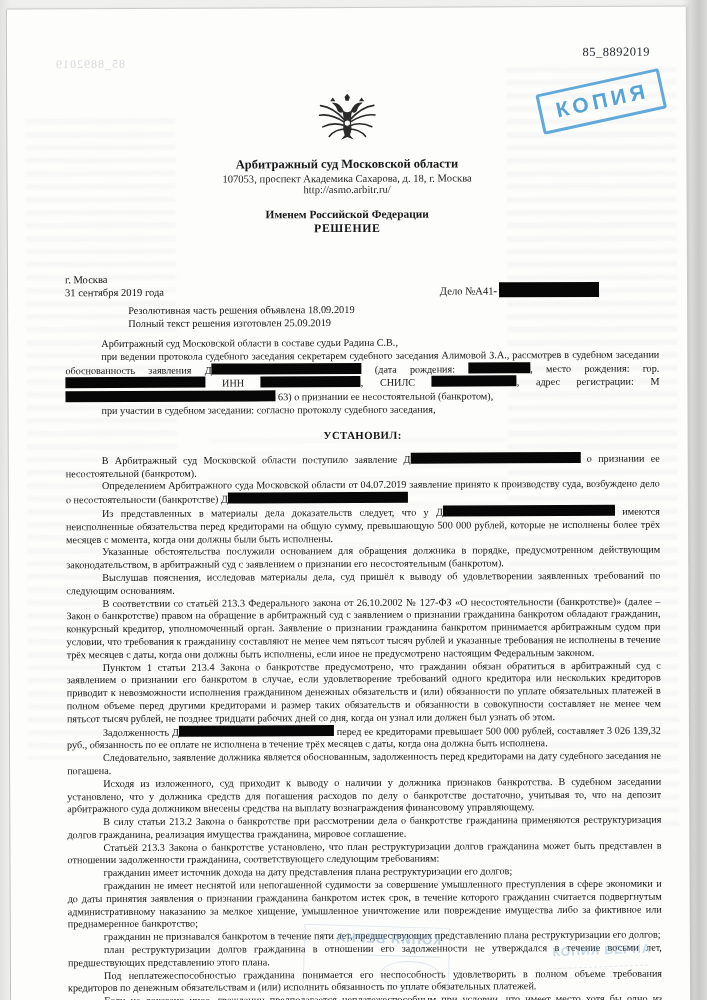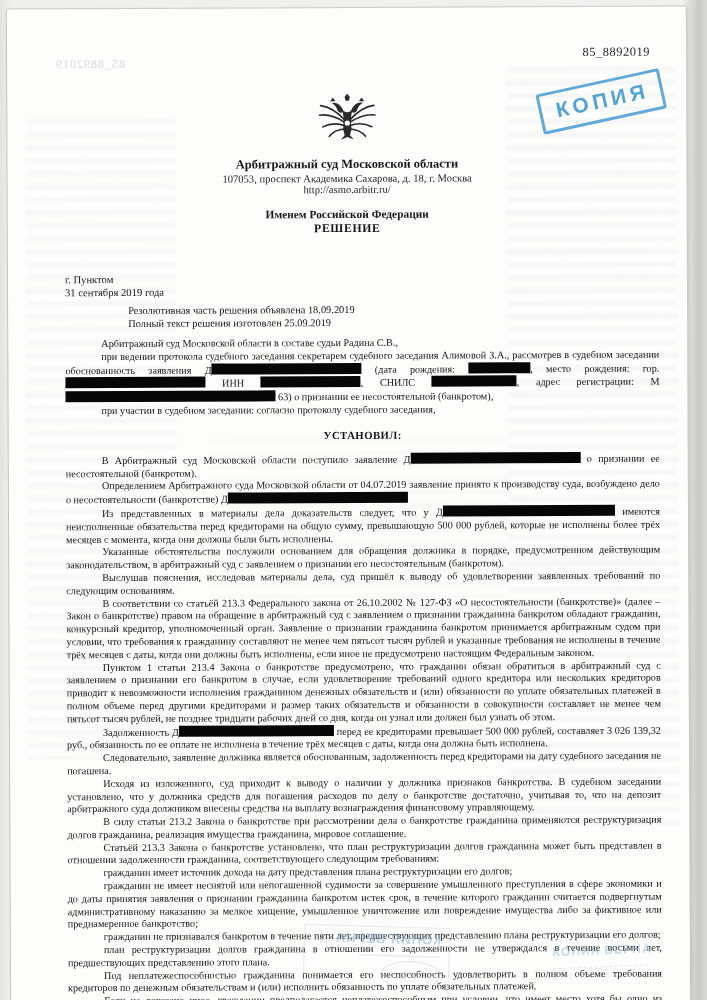--- a/index.html
+++ b/index.html
@@ -106,22 +106,25 @@
 
   <div class="court-name">Арбитражный суд Московской области</div>
   <div class="court-address">107053,  проспект Академика Сахарова, д. 18, г. Москва</div>
   <div class="court-url">http://asmo.arbitr.ru/</div>
   <div class="in-name">Именем Российской Федерации</div>
   <div class="doc-title">РЕШЕНИЕ</div>
 
   <div class="content">
     <div class="meta-row">
       <div class="meta-left">
-        <div>г. Пунктом</div>
+        <div>г. Москва</div>
         <div>31 сентября 2019 года</div>
+      </div>
+      <div class="meta-case">
+        <span>Дело №А41-</span><span class="redact case-redact"></span>
       </div>
     </div>
 
     <div class="resolutive">
       <div>Резолютивная часть решения объявлена 18.09.2019</div>
       <div>Полный текст решения изготовлен 25.09.2019</div>
     </div>
 
     <div class="doc-body">
         <p class="para">Арбитражный суд Московской области в составе судьи Радина С.В.,</p>

